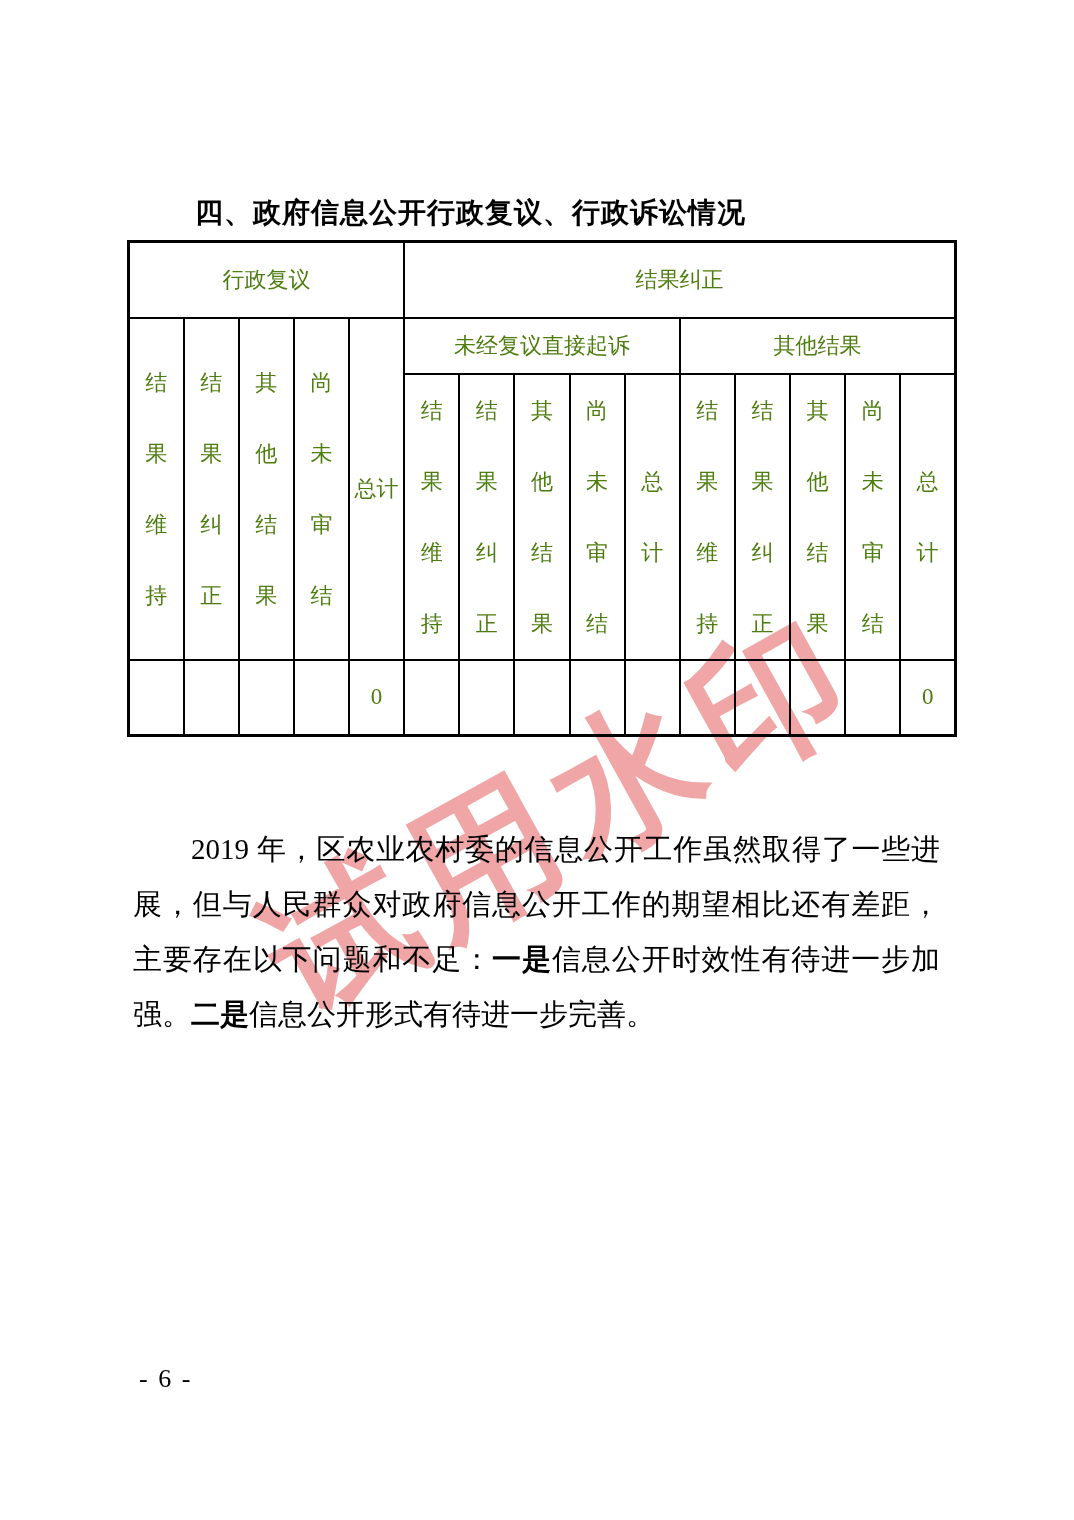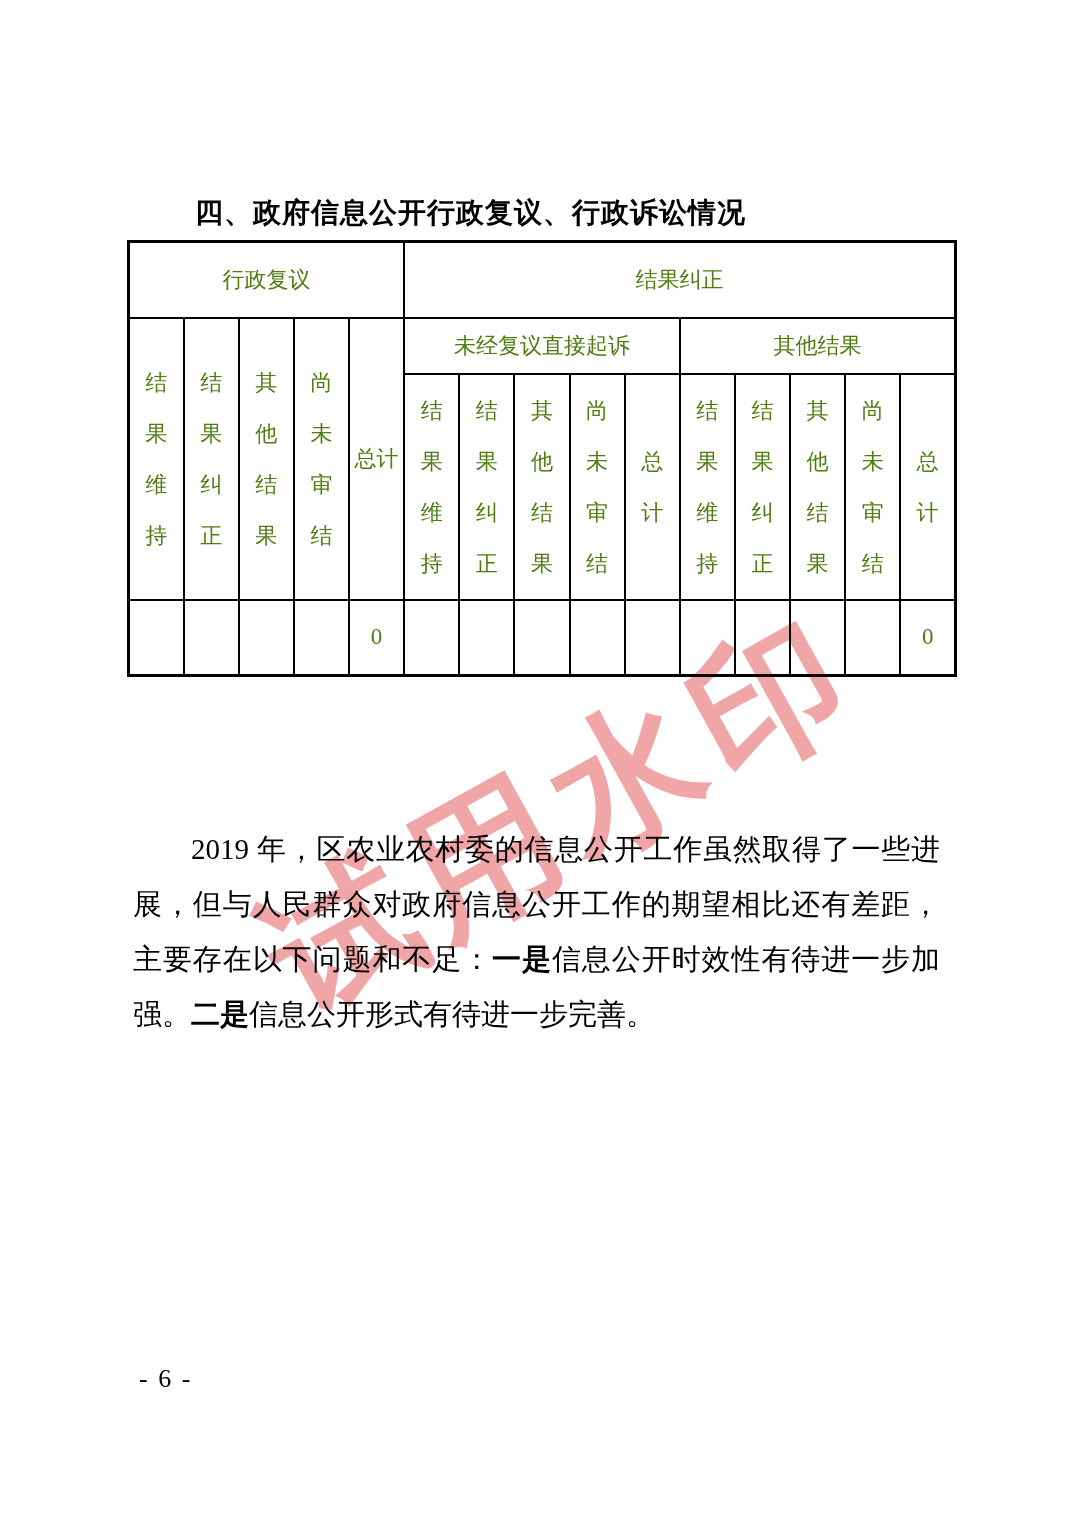--- a/index.html
+++ b/index.html
@@ -35,21 +35,21 @@
   }
   table.info td {
     border:2px solid #000; text-align:center; vertical-align:middle;
     padding:0; overflow:hidden;
   }
   tr.r1 td { height:76px; }
   tr.r2 td { height:56px; }
   tr.r3 td { height:226px; }
   tr.r4 td { height:76px; font-size:23px; }
   .vtext {
-    display:inline-block; width:1.15em; line-height:51px;
+    display:inline-block; width:1.15em; line-height:71px;
     word-break:break-all; white-space:normal; text-align:center;
     vertical-align:middle;
   }
   .body-text {
     position:absolute; left:133px; top:822px; width:807px;
   }
   .body-text p {
     font-size:29px; line-height:55px; text-align:justify;
     text-indent:2em; color:#000; margin:0;
   }

